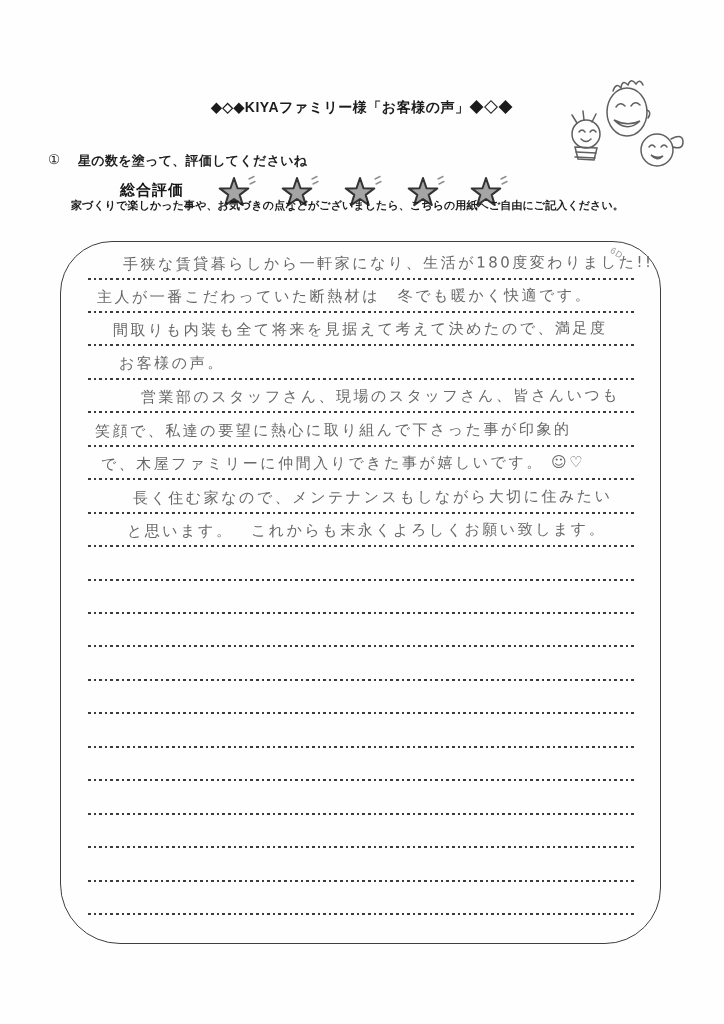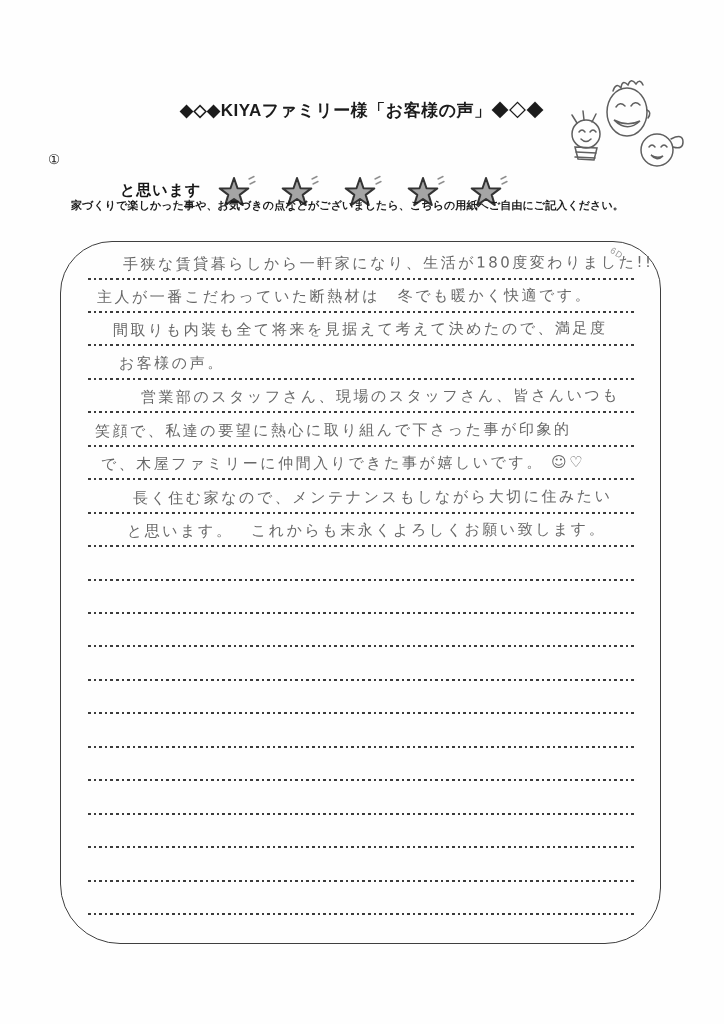--- a/index.html
+++ b/index.html
@@ -7,21 +7,21 @@
     position:relative;
     width:724px;height:1024px;
     background:#fefefe;
     overflow:hidden;
     font-family:"Liberation Sans", sans-serif;
     margin:0 auto;
   }
   .title{
     position:absolute;top:99px;left:0;width:724px;
     text-align:center;
-    font-size:17px;font-weight:bold;color:#1b1b1b;
+    font-size:14px;font-weight:bold;color:#1b1b1b;
     letter-spacing:0.5px;
   }
   .doodle{position:absolute;top:76px;left:563px;}
   .q-number{
     position:absolute;top:151px;left:48px;
     font-size:13.5px;color:#1e1e1e;
   }
   .q-prompt{
     position:absolute;top:152px;left:78px;
     font-size:13px;font-weight:600;color:#1e1e1e;letter-spacing:0.3px;
@@ -95,21 +95,22 @@
     <g>
       <circle cx="94" cy="74" r="16"></circle>
       <path d="M108,63 q12,-6 12,3 q0,8 -10,5"></path>
       <path d="M86,71 q3,-4 6,0"></path>
       <path d="M98,71 q3,-4 6,0"></path>
       <path d="M88,79 q6,7 12,1 q-6,3 -12,-1 z"></path>
     </g>
   </svg>
 
   <div class="q-number">①</div>
-  <div class="rating-label">と思います</div>
+  <div class="q-prompt">星の数を塗って、評価してくださいね</div>
+  <div class="rating-label">総合評価</div>
 
   <div class="stars" id="starsRow">
       <span><svg width="40" height="40" viewBox="0 0 40 40">
           <polygon points="18,6 21.5,16.2 32.3,16.4 23.7,22.9 26.8,33.1 18,27 9.2,33.1 12.3,22.9 3.7,16.4 14.5,16.2" fill="#a5a5a5" stroke="#333333" stroke-width="2" stroke-linejoin="round"></polygon>
           <g stroke="#8f8f8f" stroke-width="1.4" stroke-linecap="round">
             <line x1="33" y1="7" x2="38" y2="4.5"></line>
             <line x1="34" y1="12" x2="39" y2="9.5"></line>
           </g>
         </svg></span>
       <span><svg width="40" height="40" viewBox="0 0 40 40">

